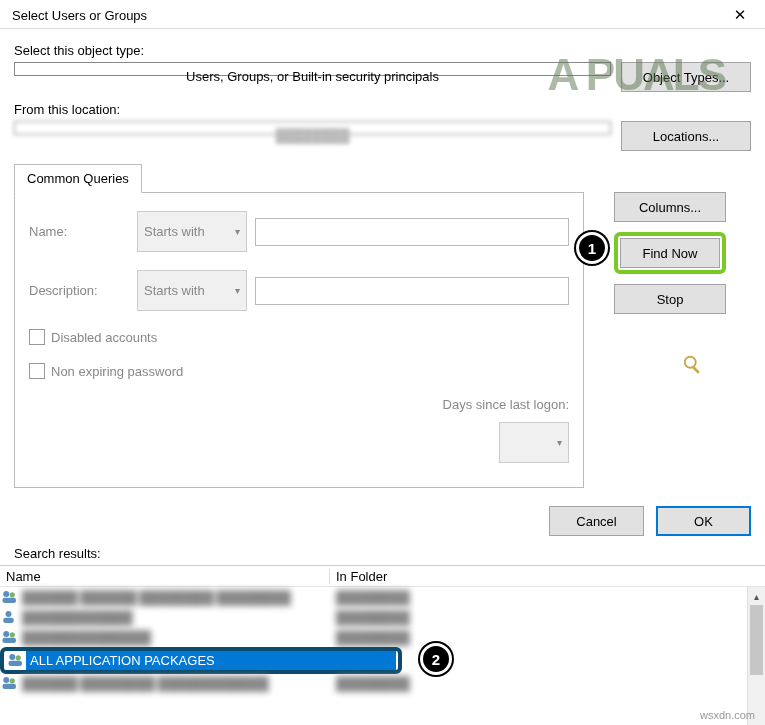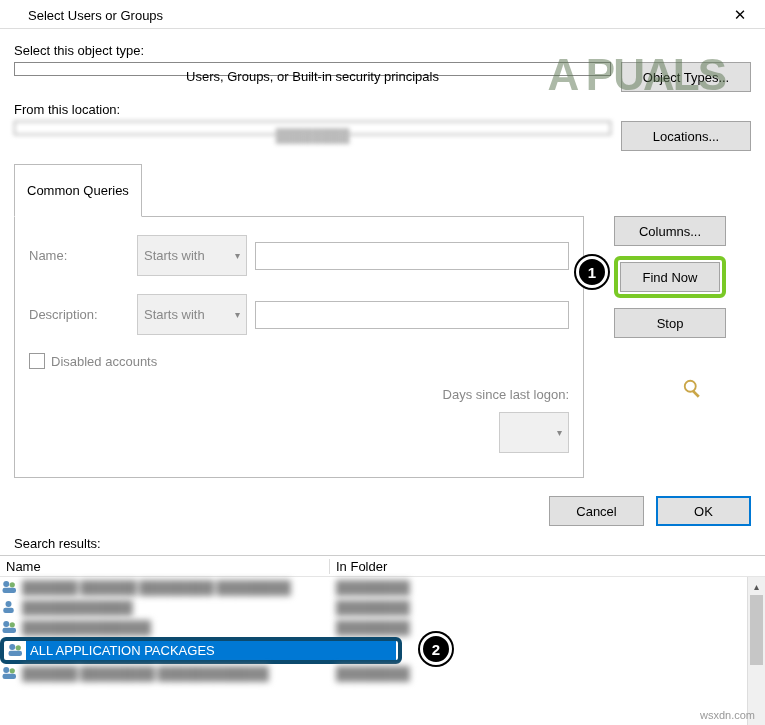--- a/index.html
+++ b/index.html
@@ -10,21 +10,21 @@
       background: #fff;
       width: 765px;
       height: 725px;
       overflow: hidden;
       position: relative;
     }
     .titlebar {
       display: flex;
       justify-content: space-between;
       align-items: center;
-      padding: 6px 10px 4px 28px;
+      padding: 6px 10px 4px 12px;
       border-bottom: 1px solid #ddd;
       gap: 20px;
     }
     .titlebar .title { font-size: 13px; }
     .close-x { font-size: 15px; width: 30px; text-align: center; cursor: pointer; font-family: Arial; }
     .content { padding: 14px 14px 0 14px; }
     .label { margin-bottom: 4px; font-size: 13px; }
     .textbox {
       border: 1px solid #888;
       background: #fff;
@@ -44,21 +44,21 @@
       font-size: 13px;
       cursor: pointer;
       padding: 0 10px;
     }
     .btn-gap { width: 10px; }
     .tab-strip { display: flex; margin-top: 12px; }
     .tab {
       border: 1px solid #bbb;
       border-bottom: 1px solid #fff;
       background: #fff;
-      padding: 18px 12px;
+      padding: 6px 12px;
       font-size: 13px;
       position: relative;
       top: 1px;
       z-index: 2;
     }
     .panel {
       border: 1px solid #bbb;
       padding: 18px 14px 24px 14px;
       display: grid;
       grid-template-columns: 100px 110px 1fr;
@@ -206,20 +206,24 @@
       <div class="field-lbl">Description:</div>
       <div class="combo">
         <span>Starts with</span>
         <span class="chev">▾</span>
       </div>
       <div class="tinput"></div>
 
       <div class="chkrow">
         <div class="chk"></div>
         <span>Disabled accounts</span>
+      </div>
+      <div class="chkrow">
+        <div class="chk"></div>
+        <span>Non expiring password</span>
       </div>
 
       <div class="days-row">
         <span class="field-lbl">Days since last logon:</span>
         <div class="combo days-combo">
           <span></span>
             <span class="chev">▾</span>
         </div>
       </div>
     </div>

